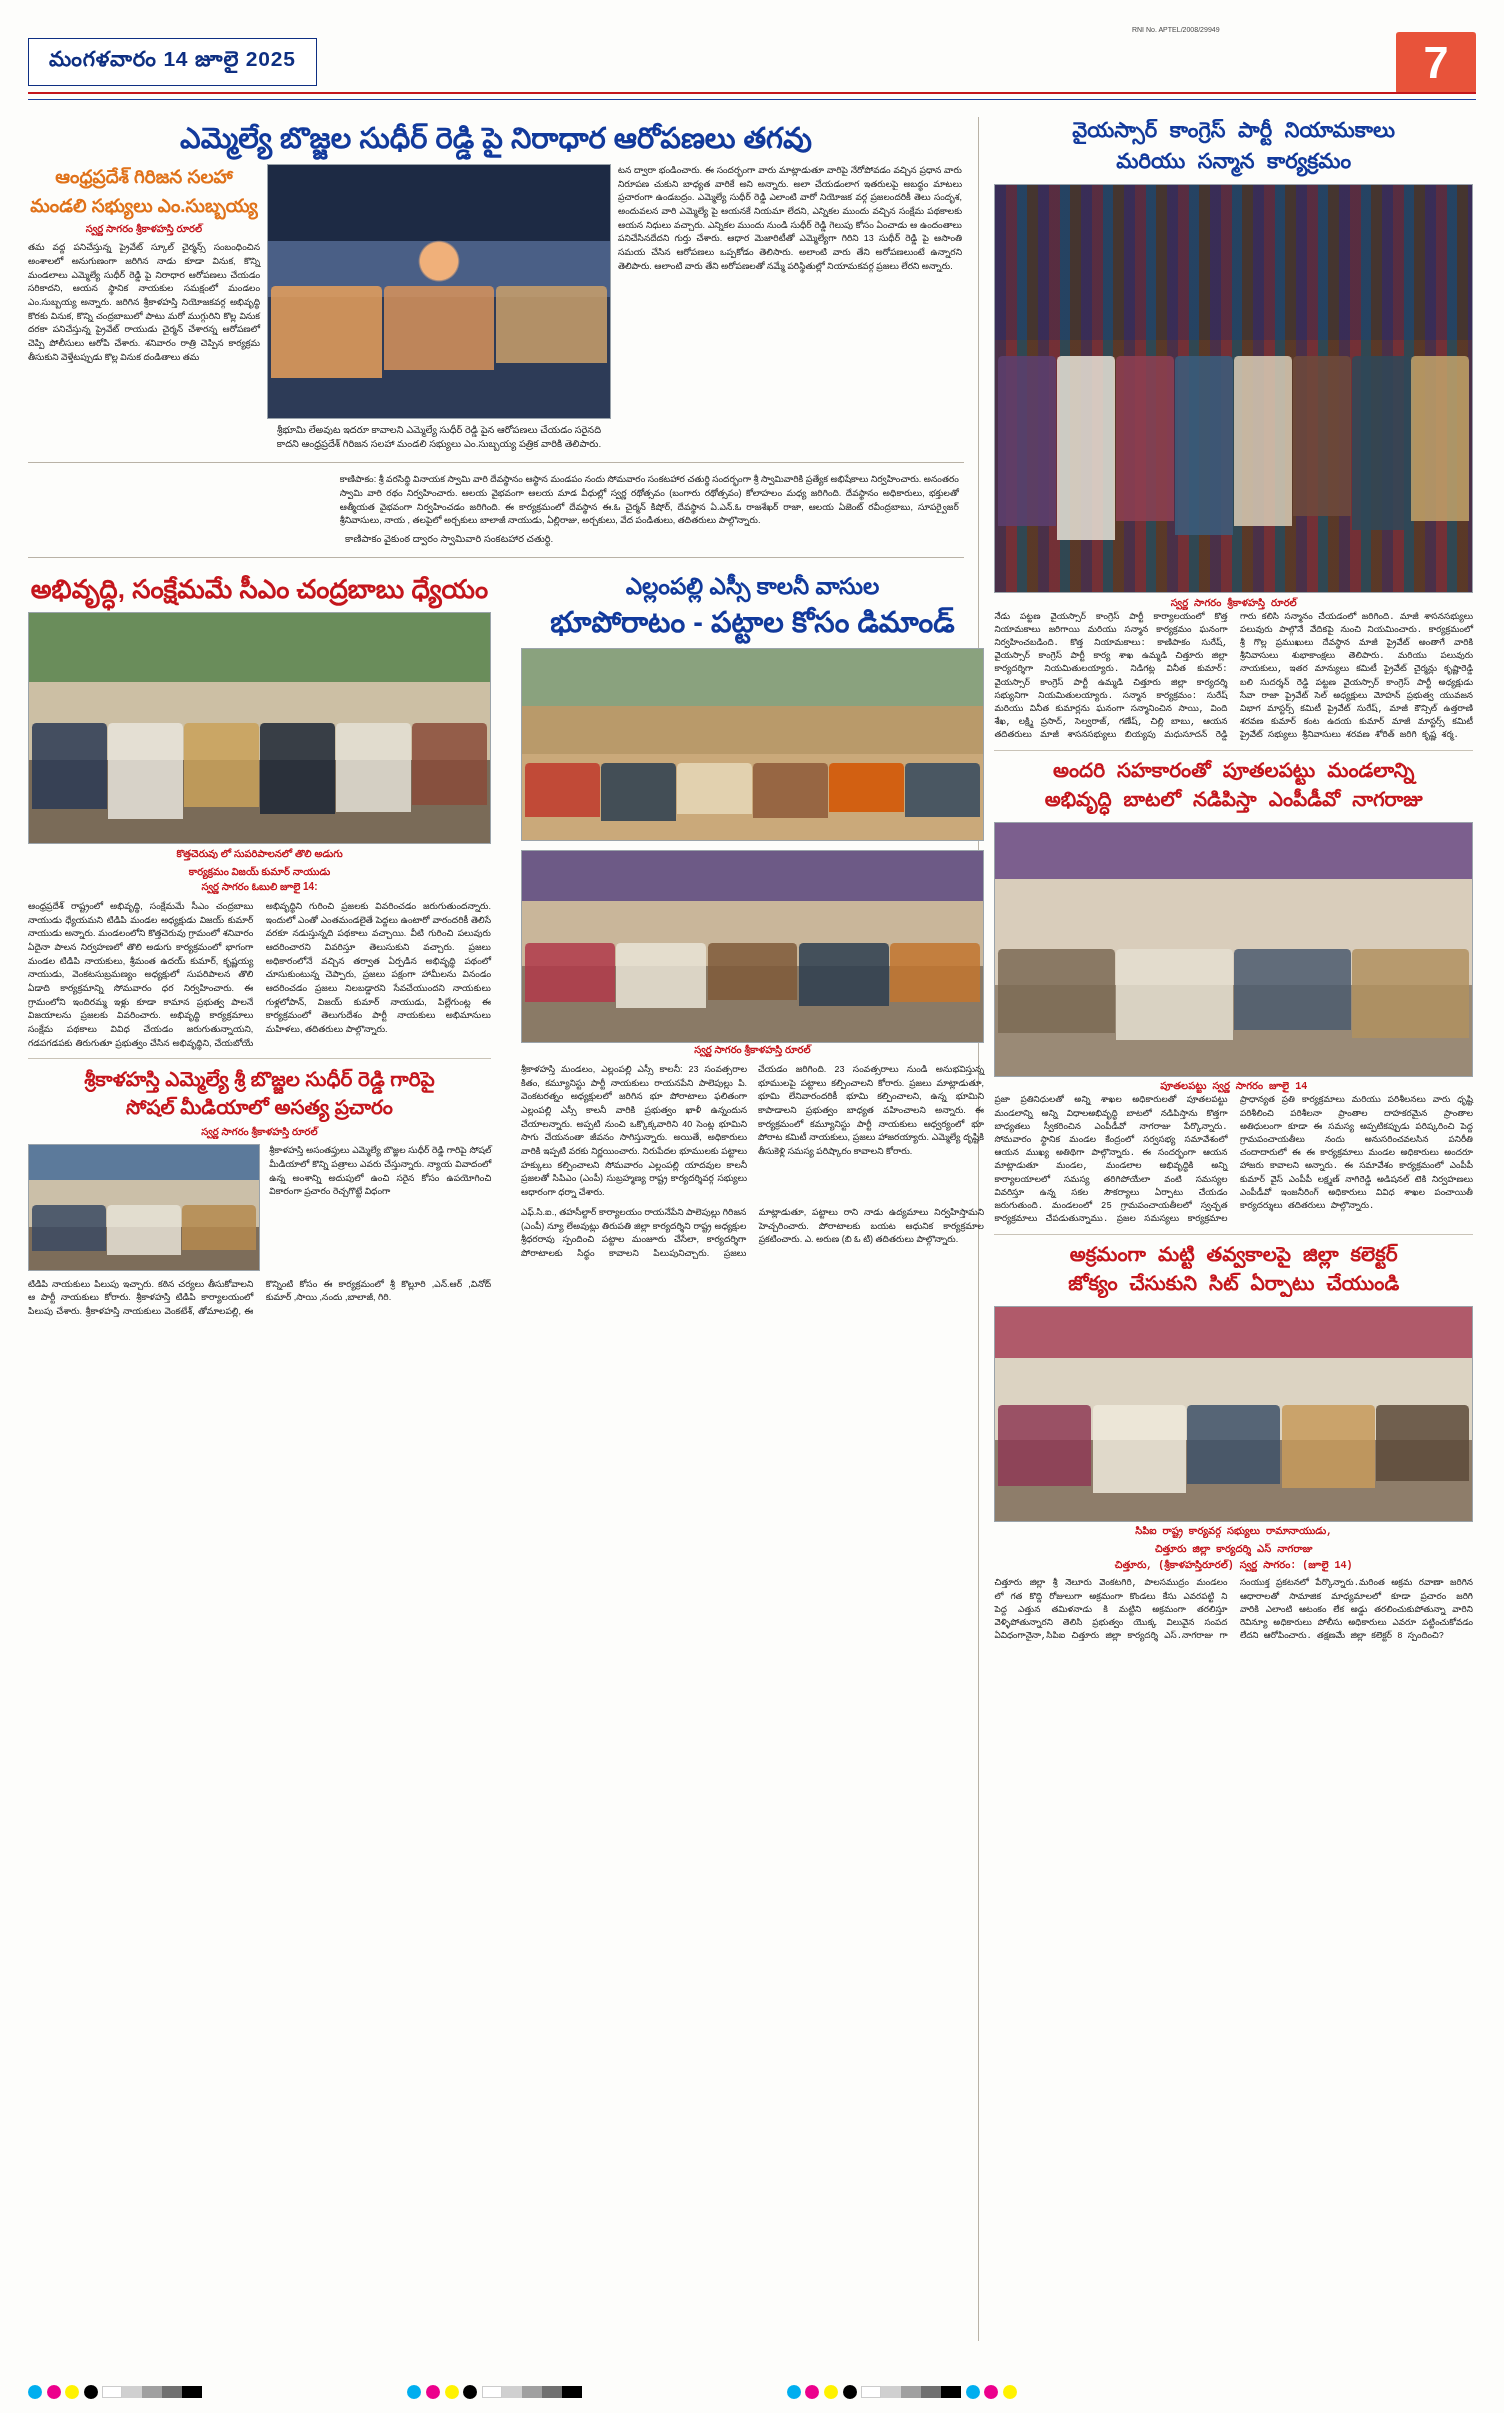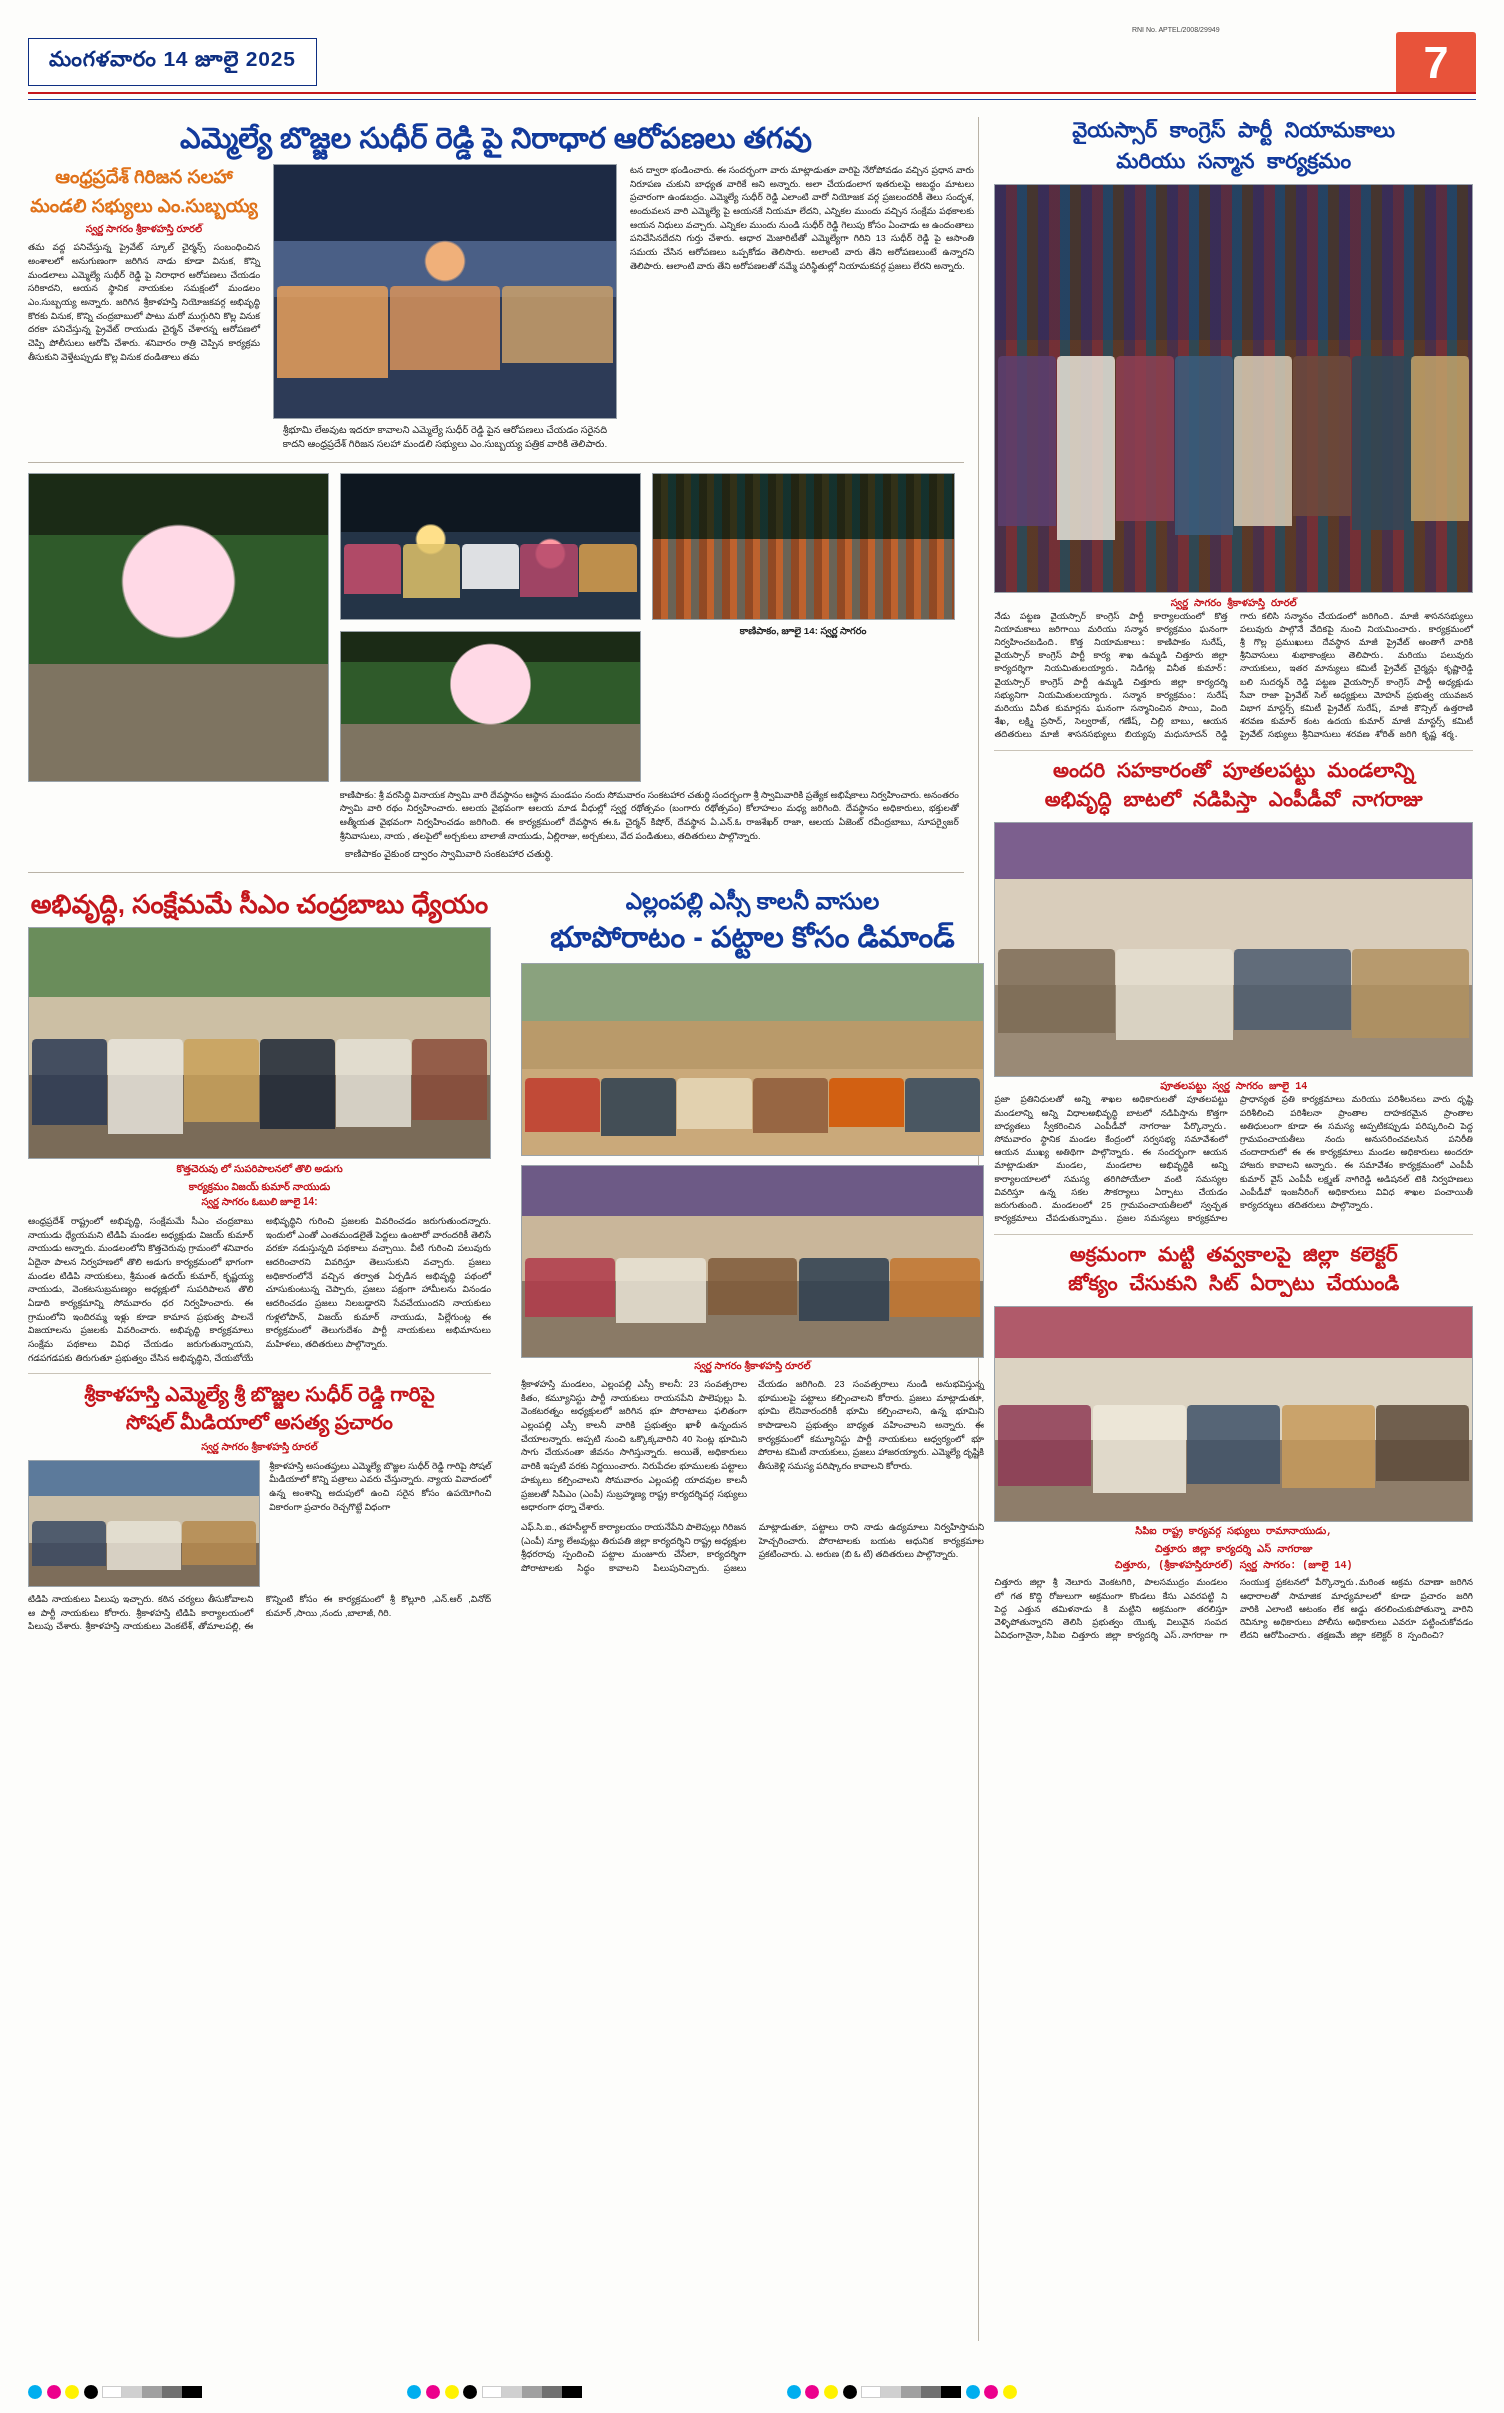--- a/index.html
+++ b/index.html
@@ -101,21 +101,21 @@
     font-size:10px; color:#c4161c; text-align:center; font-weight:bold;
     margin-top:3.9px;
   }
   .body-text{
     font-size:9px; line-height:1.52; text-align:justify; color:#141414;
     hyphens:auto;
   }
   .cols2{ column-count:2; column-gap:12.4px; }
 
   
-  .story1{ display:grid; grid-template-columns: 232px 344px 344px; gap:13px; }
+  .story1{ display:grid; grid-template-columns: 232px 344px 344px; gap:7px; }
   .photo{
     background:#cdd3d8; position:relative; overflow:hidden;
     border:0.8px solid #9aa3aa;
   }
   
   .ph-podium{
     background:
       radial-gradient(circle at 50% 38%, #f0b07a 0 8%, transparent 9%),
       linear-gradient(#1d2a44 0 30%, #4a5f86 30% 52%, #2d3b57 52% 100%);
   }
@@ -245,39 +245,20 @@
           <div>
             <div class="body-text">టన ద్వారా భండించారు. ఈ సందర్భంగా వారు మాట్లాడుతూ వారిపై నేరోపోవడం వచ్చిన ప్రధాన వారు నిరూపణ చుకుని బాధ్యత వారికే అని అన్నారు. అలా చేయడంలాగ ఇతరులపై అబద్ధం మాటలు ప్రచారంగా ఉండబద్రం. ఎమ్మెల్యే సుధీర్ రెడ్డి ఎలాంటి వారో నియోజక వర్గ ప్రజలందరికీ తెలు సందృశ, అందువలన వారి ఎమ్మెల్యే పై ఆయనకే నియమా లేదని, ఎన్నికల ముందు వచ్చిన సంక్షేమ పథకాలకు ఆయన నిధులు వచ్చారు. ఎన్నికల ముందు నుండి సుధీర్ రెడ్డి గెలుపు కోసం ఏంచాడు ఆ ఉందంతాలు పనిచేసినదేదని గుర్తు చేశారు. ఆధార మెజారిటీతో ఎమ్మెల్యేగా గిరిని 13 సుధీర్ రెడ్డి పై ఆసాంతి సమయ చేసిన ఆరోపణలు ఒప్పకోడం తెలిసారు. అలాంటి వారు తేని అరోపణలుంటే ఉన్నారని తెలిపారు. ఆలాంటి వారు తేని అరోపణలతో నమ్మే పరిస్థితుల్లో నియామకవర్గ ప్రజలు లేరని అన్నారు.</div>
           </div>
         </div>
       </div>
 
       <div class="divider"></div>
 
       <div>
 
-        <div style="display:grid; grid-template-columns: 301px 301px 303px; gap:10.8px;">
-          <div class="photo ph-chariot" style="height:309px"></div>
-          <div>
-            <div class="photo ph-night" style="height:147px">
-              <div class="people-row">
-                <span style="background:#c94f6d;height:66%"></span>
-                <span style="background:#e0c36a;height:72%"></span>
-                <span style="background:#ffffff;height:60%"></span>
-                <span style="background:#b5486a;height:70%"></span>
-                <span style="background:#d9a04d;height:64%"></span>
-              </div>
-            </div>
-            <div class="photo ph-chariot" style="height:151px; margin-top:10.8px"></div>
-          </div>
-          <div>
-            <div class="photo ph-crowd" style="height:147px"></div>
-            <div class="caption" style="font-weight:bold">కాణిపాకం, జూలై 14: స్వర్ణ సాగరం</div>
-          </div>
-        </div>
 
         <div style="display:grid; grid-template-columns: 301px 619px; gap:10.8px; margin-top:6.2px;">
           <div></div>
           <div class="body-text">కాణిపాకం: శ్రీ వరసిద్ధి వినాయక స్వామి వారి దేవస్థానం ఆస్థాన మండపం నందు సోమవారం సంకటహార చతుర్థి సందర్భంగా శ్రీ స్వామివారికి ప్రత్యేక అభిషేకాలు నిర్వహించారు. అనంతరం స్వామి వారి రథం నిర్వహించారు. ఆలయ వైభవంగా ఆలయ మాడ వీధుల్లో స్వర్ణ రథోత్సవం (బంగారు రథోత్సవం) కోలాహలం మధ్య జరిగింది. దేవస్థానం అధికారులు, భక్తులతో ఆత్మీయత వైభవంగా నిర్వహించడం జరిగింది. ఈ కార్యక్రమంలో దేవస్థాన ఈ.ఓ చైర్మన్ కిషోర్, దేవస్థాన ఏ.ఎన్.ఓ రాజశేఖర్ రాజా, ఆలయ ఏజెంట్ రవీంద్రబాబు, సూపర్వైజర్ శ్రీనివాసులు, నాయ , తలపైలో అర్చకులు బాలాజీ నాయుడు, ఏల్లిరాజు, అర్చకులు, వేద పండితులు, తదితరులు పాల్గొన్నారు.</div>
         </div>
         <div class="caption" style="text-align:left;padding-left:317px">కాణిపాకం వైకుంఠ ద్వారం స్వామివారి సంకటహార చతుర్థి.</div>
       </div>
 
       <div class="divider"></div>
 

